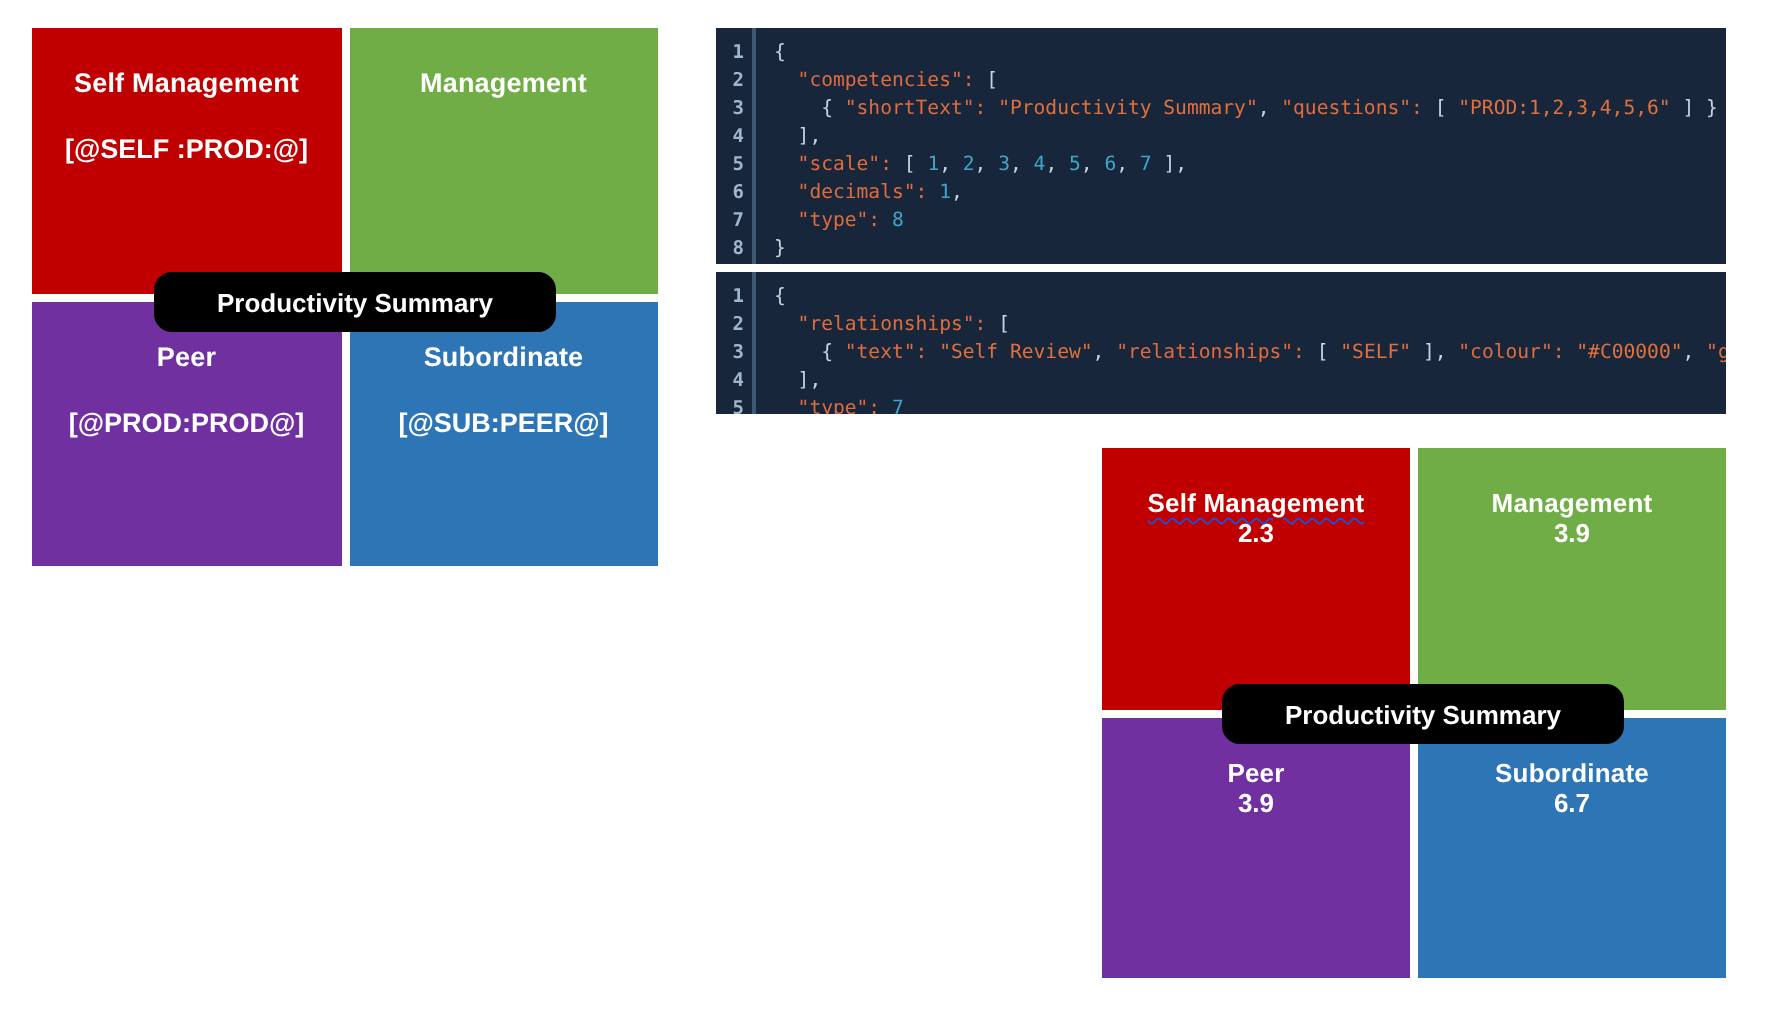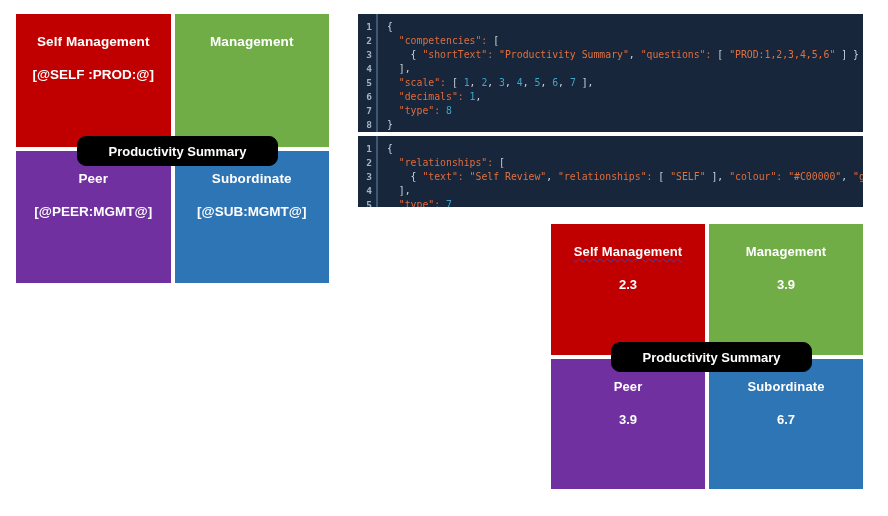--- a/index.html
+++ b/index.html
@@ -45,21 +45,21 @@
   
   #grid-template{ left:16px; top:14px; width:313px; height:269px; }
   #grid-template .cell{ padding-top:20px; }
   #grid-template .c-title{ font-size:13.5px; }
   #grid-template .c-value{ font-size:13.5px; margin-top:18px; }
 
   
   #grid-rendered{ left:551px; top:224px; width:312px; height:265px; }
   #grid-rendered .cell{ padding-top:20px; }
   #grid-rendered .c-title{ font-size:13px; }
-  #grid-rendered .c-value{ font-size:13px; margin-top:18px; }
+  #grid-rendered .c-value{ font-size:13px; }
 
   .spellcheck{
     position:relative;
     text-decoration:underline;
     text-decoration-style:wavy;
     text-decoration-color:#1d4fd8;
     text-decoration-thickness:1px;
     text-underline-offset:2px;
   }
 
@@ -136,25 +136,25 @@
 <div class="grid" id="grid-template">
   <div class="cell" style="background: rgb(192, 0, 0);">
     <span class="c-title">Self Management</span>
     <span class="c-value">[@SELF :PROD:@]</span>
   </div>
   <div class="cell" style="background: rgb(112, 173, 71);">
     <span class="c-title">Management</span>
   </div>
   <div class="cell" style="background: rgb(112, 48, 160);">
     <span class="c-title">Peer</span>
-    <span class="c-value">[@PEER:MGMT@]</span>
+    <span class="c-value">[@PROD:PROD@]</span>
   </div>
   <div class="cell" style="background: rgb(46, 117, 182);">
     <span class="c-title">Subordinate</span>
-    <span class="c-value">[@SUB:MGMT@]</span>
+    <span class="c-value">[@SUB:PEER@]</span>
   </div>
 </div>
 <div class="tooltip" id="tooltip-template">Productivity Summary</div>
 
 <div class="code-block" id="code-competencies">
   <div class="gutter">
       <div>1</div>
       <div>2</div>
       <div>3</div>
       <div>4</div>

